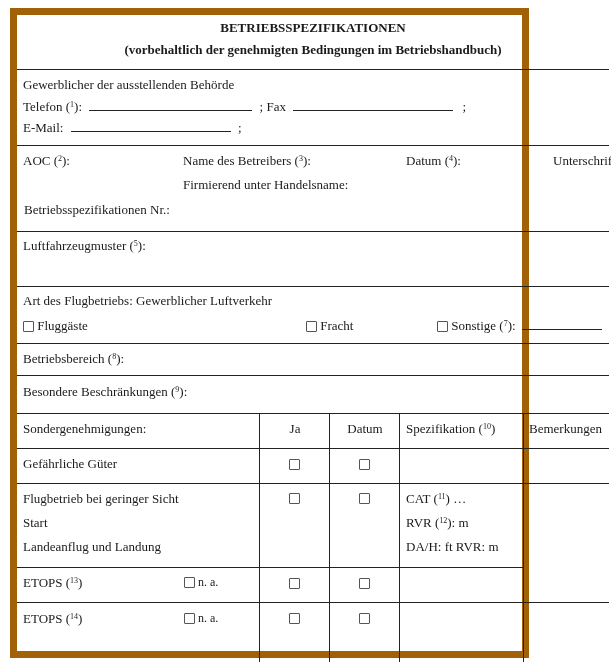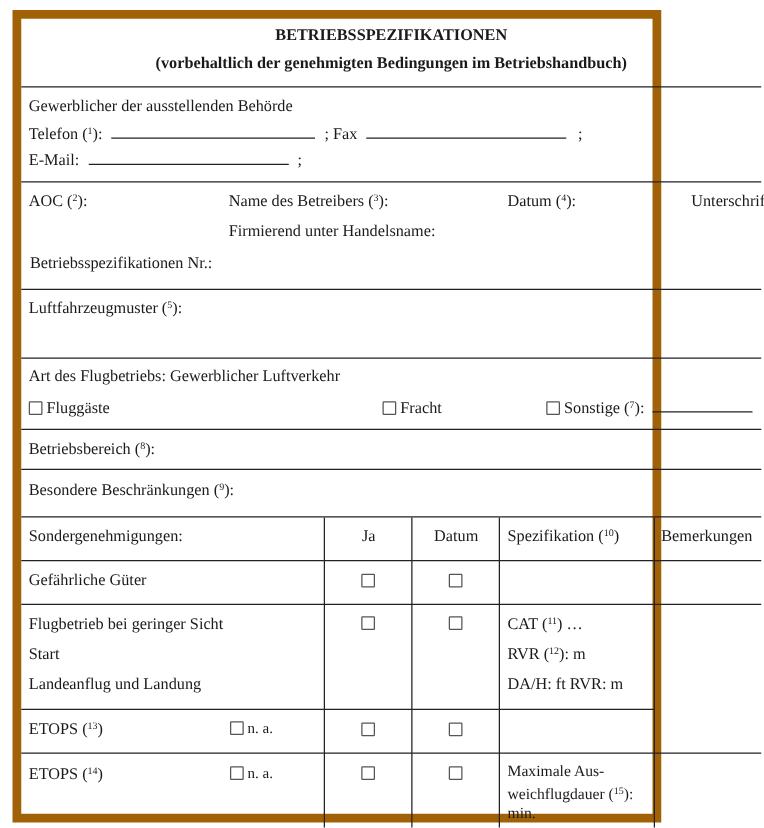--- a/index.html
+++ b/index.html
@@ -120,19 +120,14 @@
     <span class="cb abs" style="left:272px;top:164px;"></span>
     <span class="cb abs" style="left:342px;top:164px;"></span>
 
     <div class="abs" style="left:6px;top:197px;"><span>ETOPS (</span><sup>14</sup><span>)</span></div>
     <div class="abs" style="left:167px;top:197px;font-size:12px;">
       <span class="cb"></span>
       <span>n. a.</span>
     </div>
     <span class="cb abs" style="left:272px;top:199px;"></span>
     <span class="cb abs" style="left:342px;top:199px;"></span>
-    <div class="abs" style="left:389px;top:196px;line-height:15px;font-size:12.5px;">
-      <div>Maximale Aus-</div>
-      <div><span>weichflugdauer (</span><sup>15</sup><span>):</span></div>
-      <div>min.</div>
-    </div>
   </div>
 </div>
 
 </body></html>

